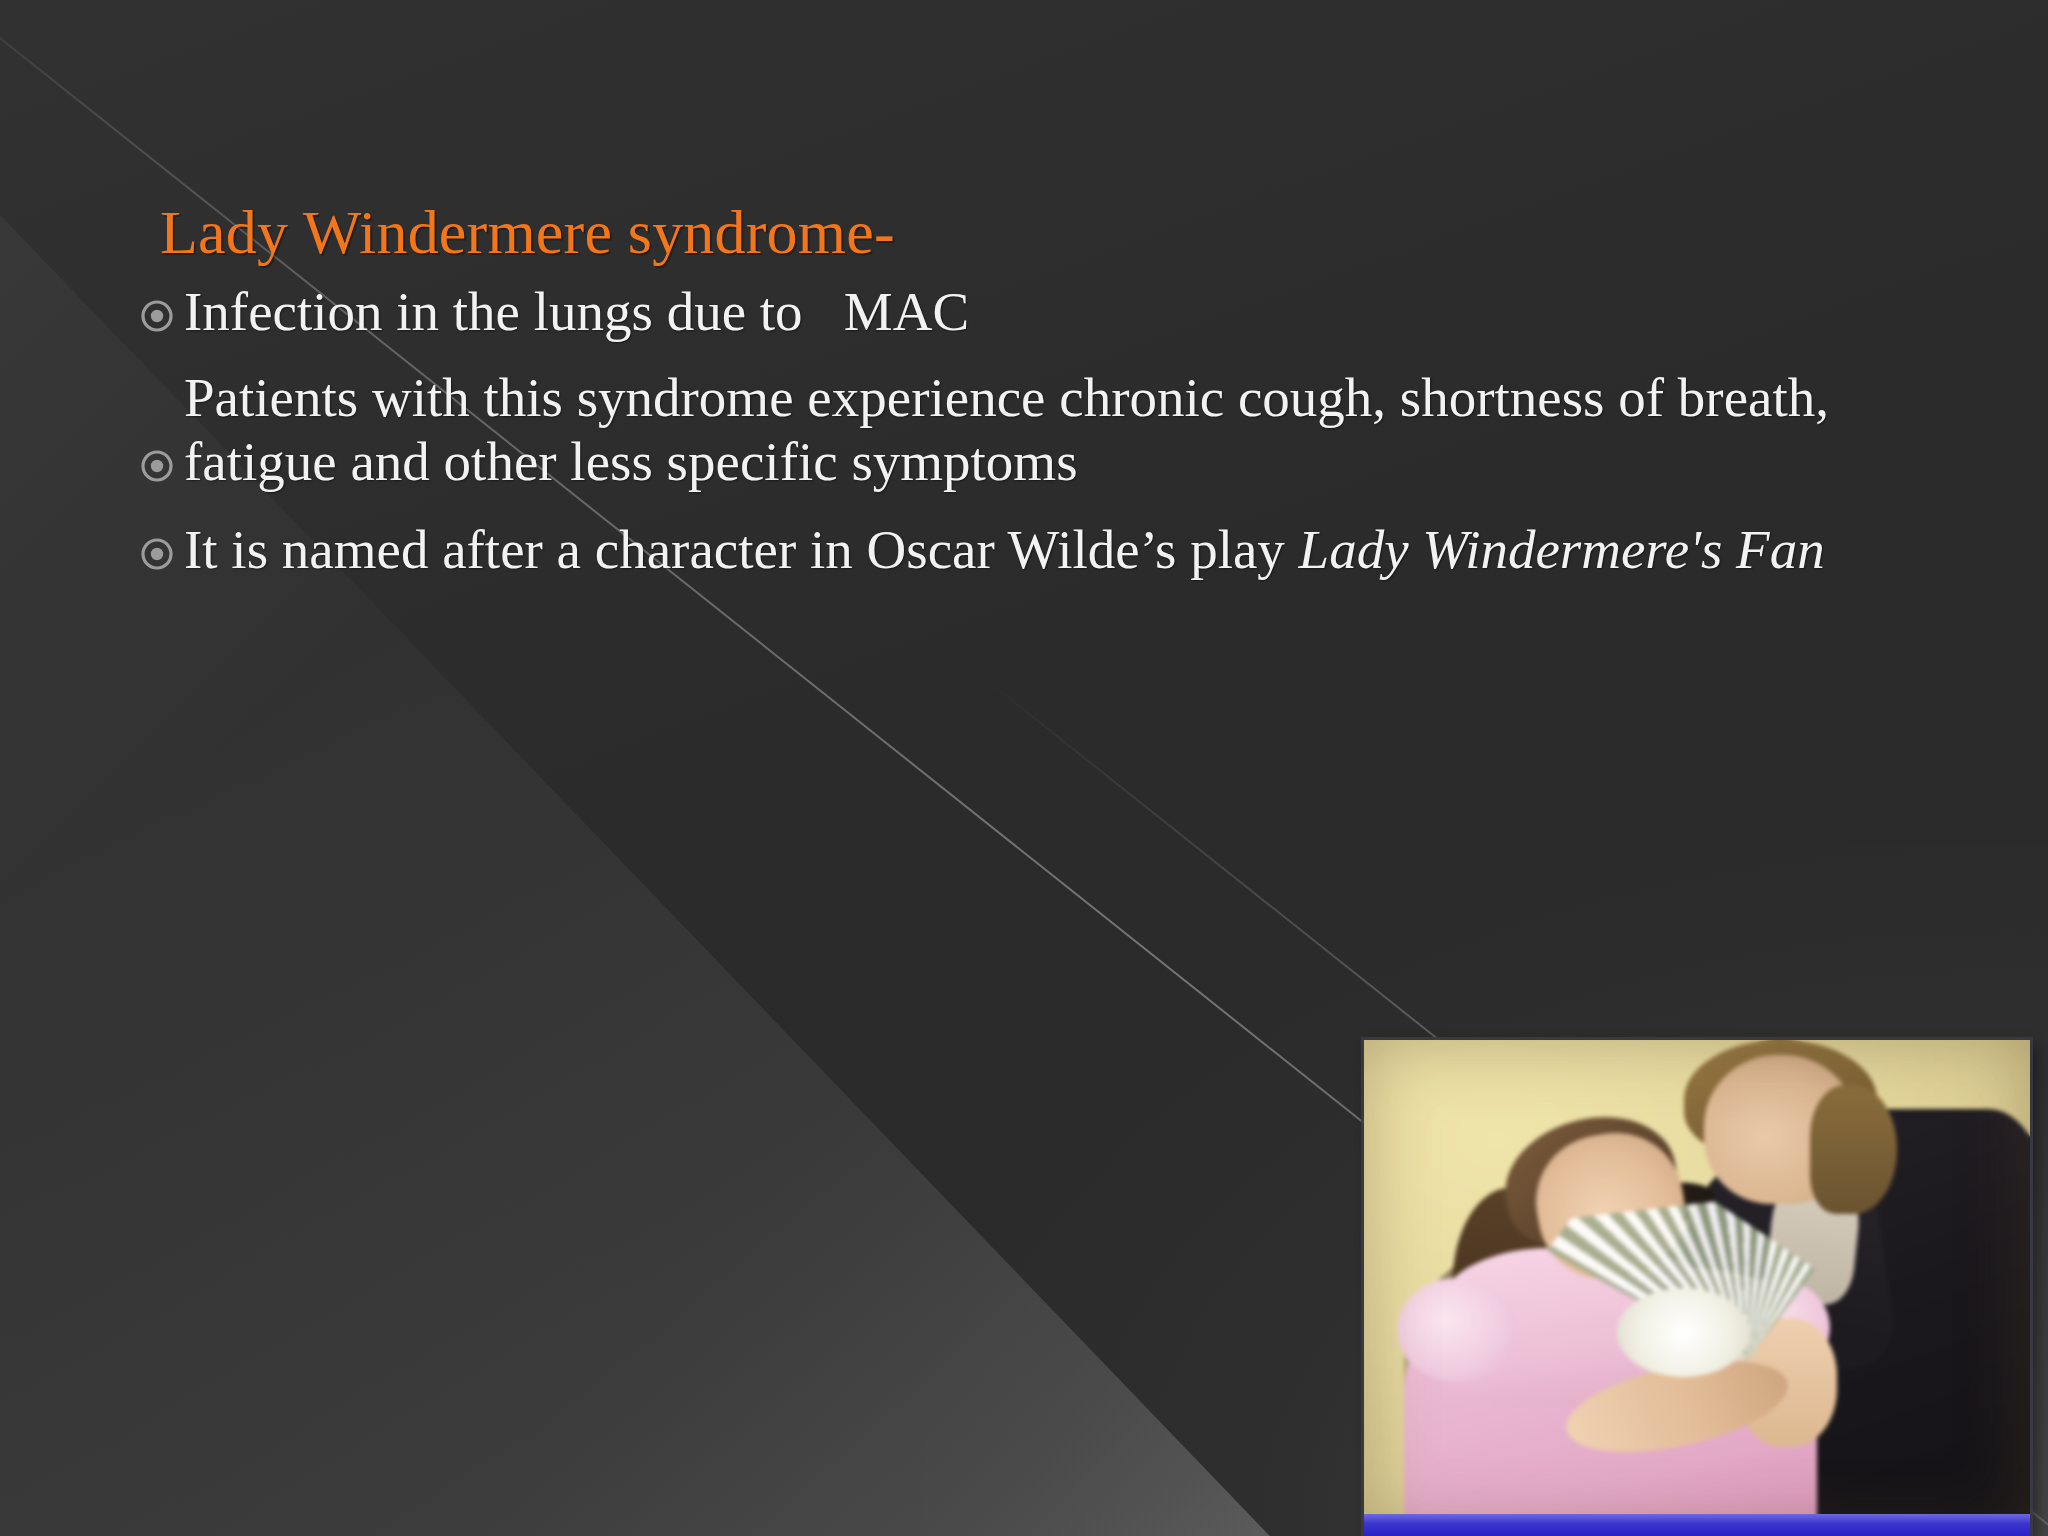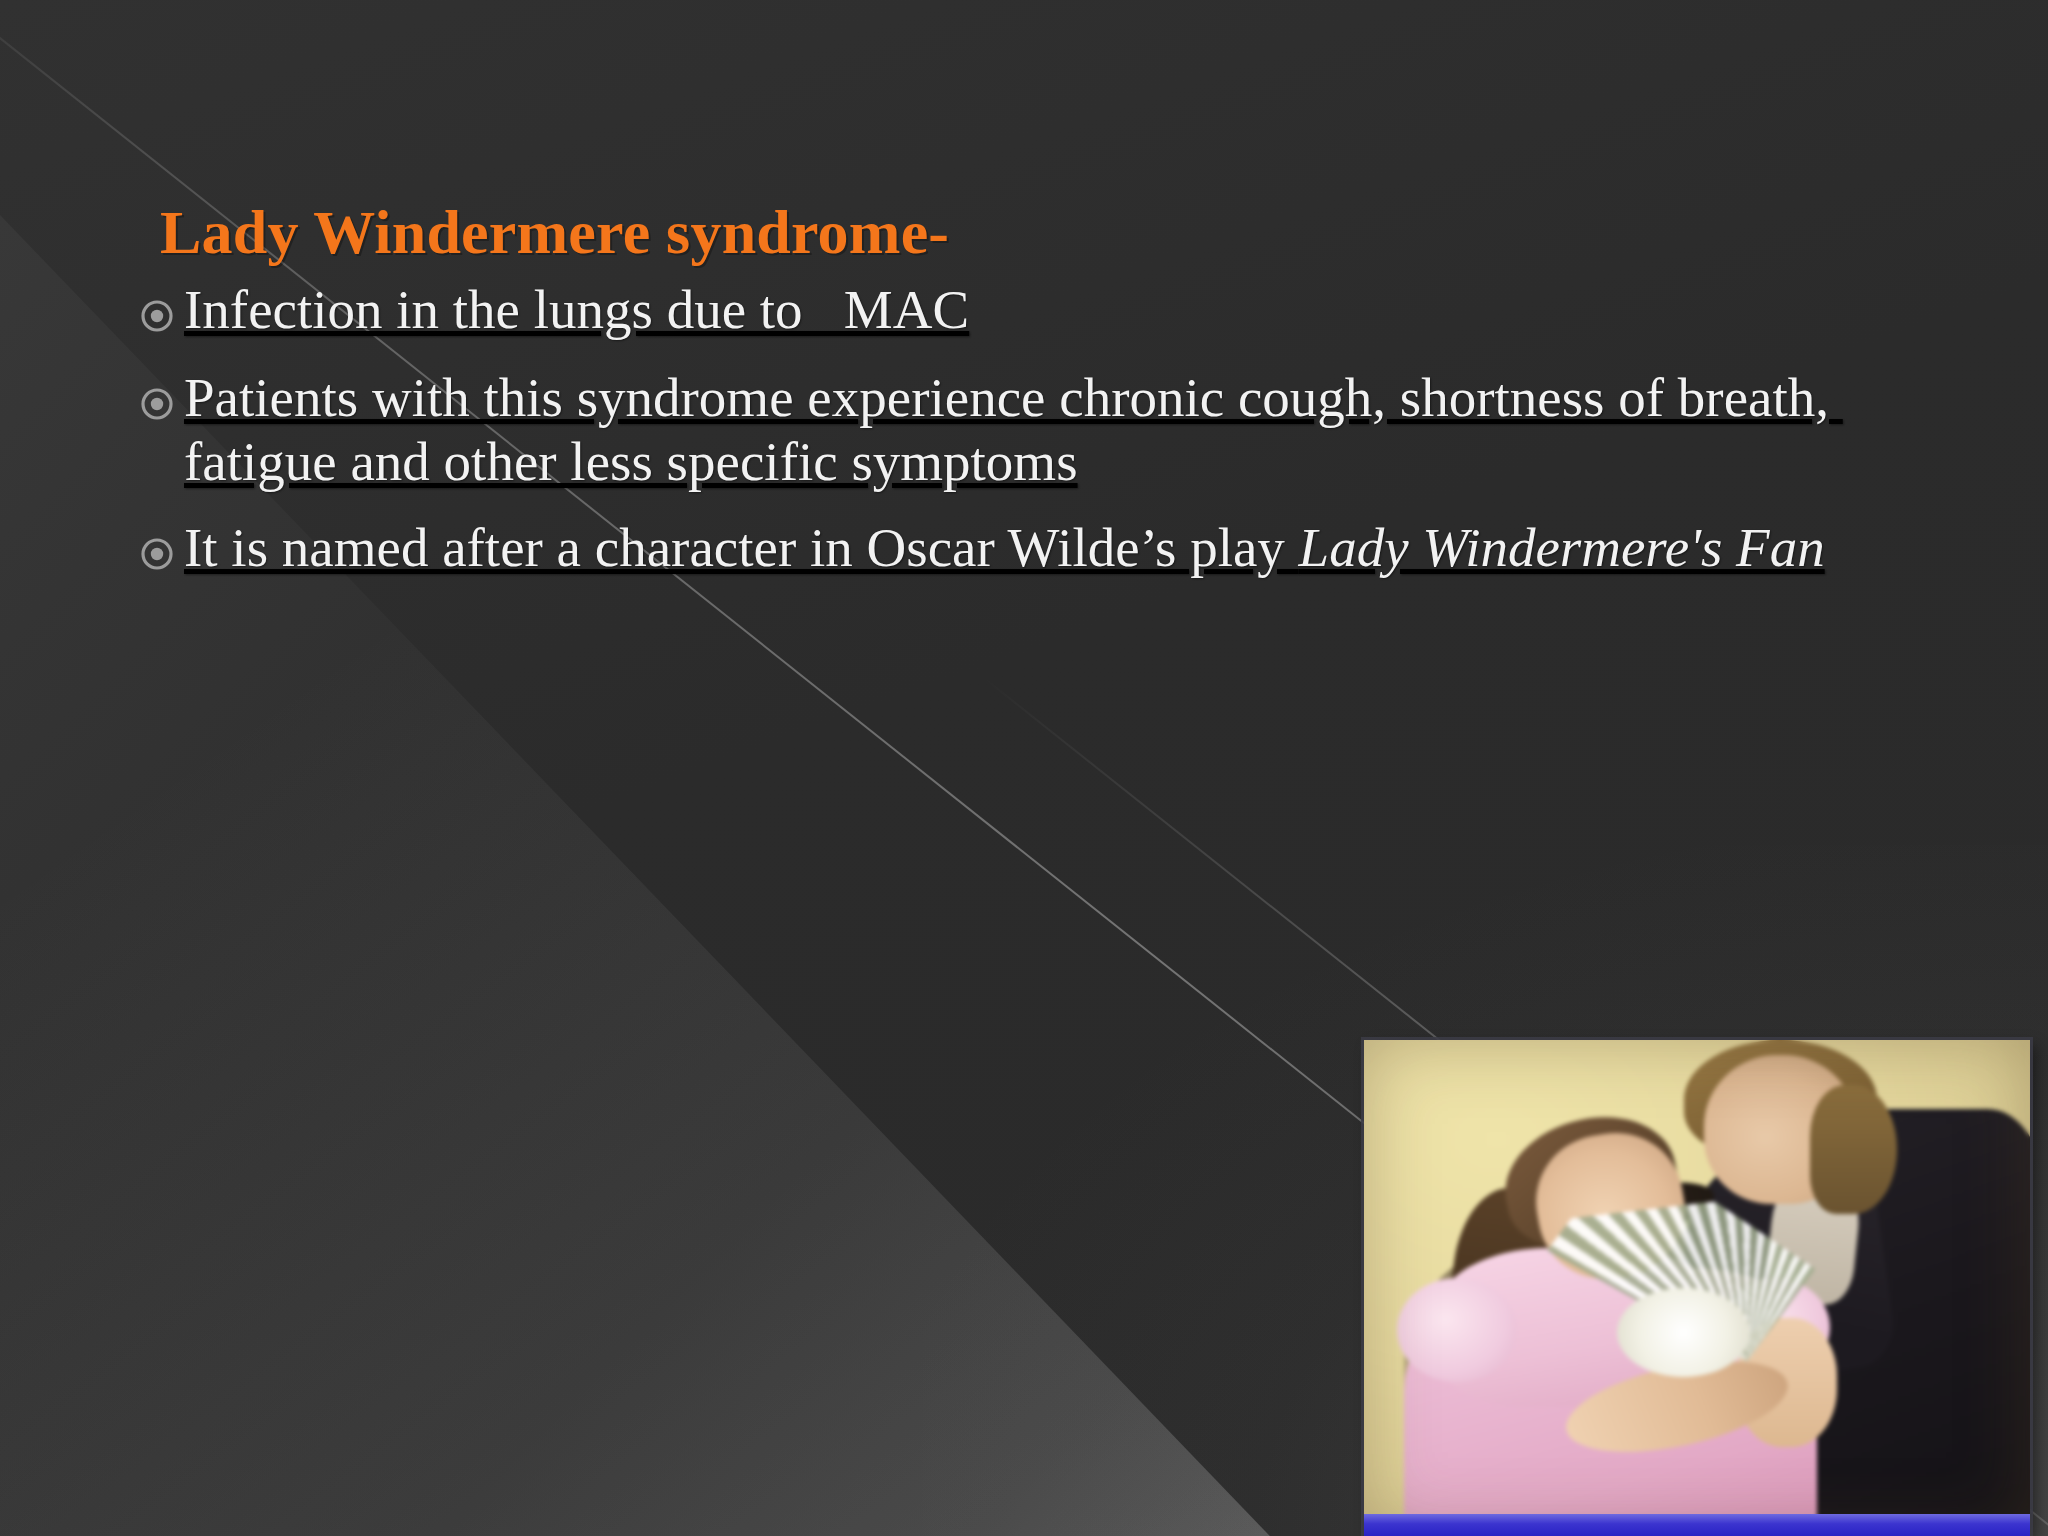--- a/index.html
+++ b/index.html
@@ -86,42 +86,41 @@
     position: relative;
     z-index: 5;
   }
 
   .slide-title {
     position: absolute;
     left: 160px;
     top: 158px;
     color: #F4761B;
     font-size: 62px;
-    font-weight: bold;
+    font-weight: normal;
     letter-spacing: 0.2px;
     line-height: 1.05;
     white-space: nowrap;
     text-shadow: 2px 2px 0 rgba(0,0,0,0.28);
   }
 
   .bullets {
     position: absolute;
     left: 130px;
     top: 278px;
     width: 1800px;
     list-style: none;
     margin: 0;
     padding: 0;
   }
 
   .bullet-item {
     display: flex;
-    align-items: flex-start;
+    align-items: flex-end;
     margin-bottom: 22px;
-    text-decoration: underline;
   }
 
   .bullet-marker {
     flex: 0 0 auto;
     width: 54px;
     height: 56px;
     margin-top: 10px;
     display: flex;
     align-items: center;
     justify-content: center;

